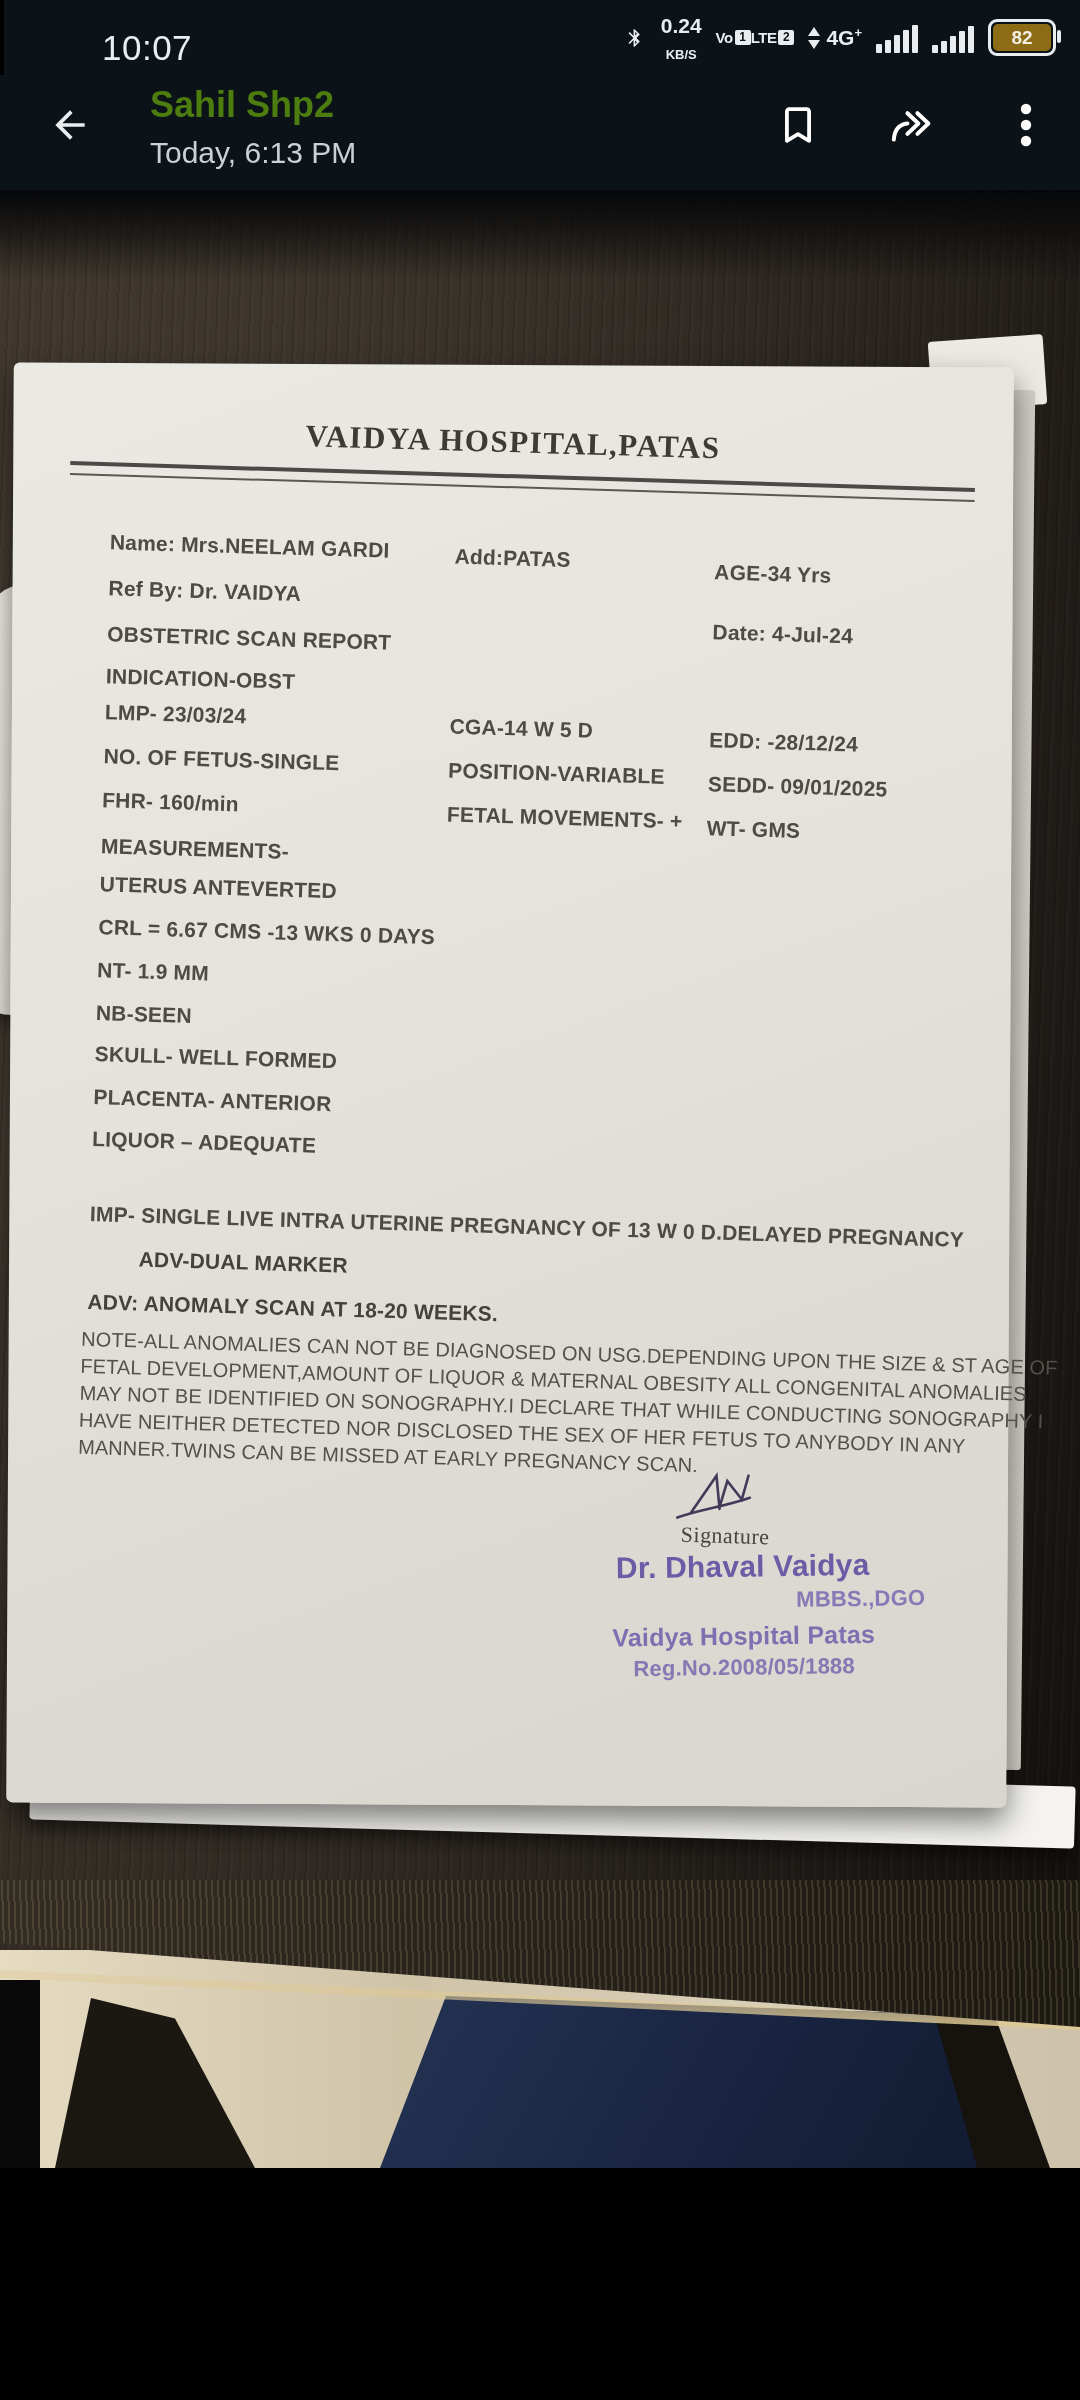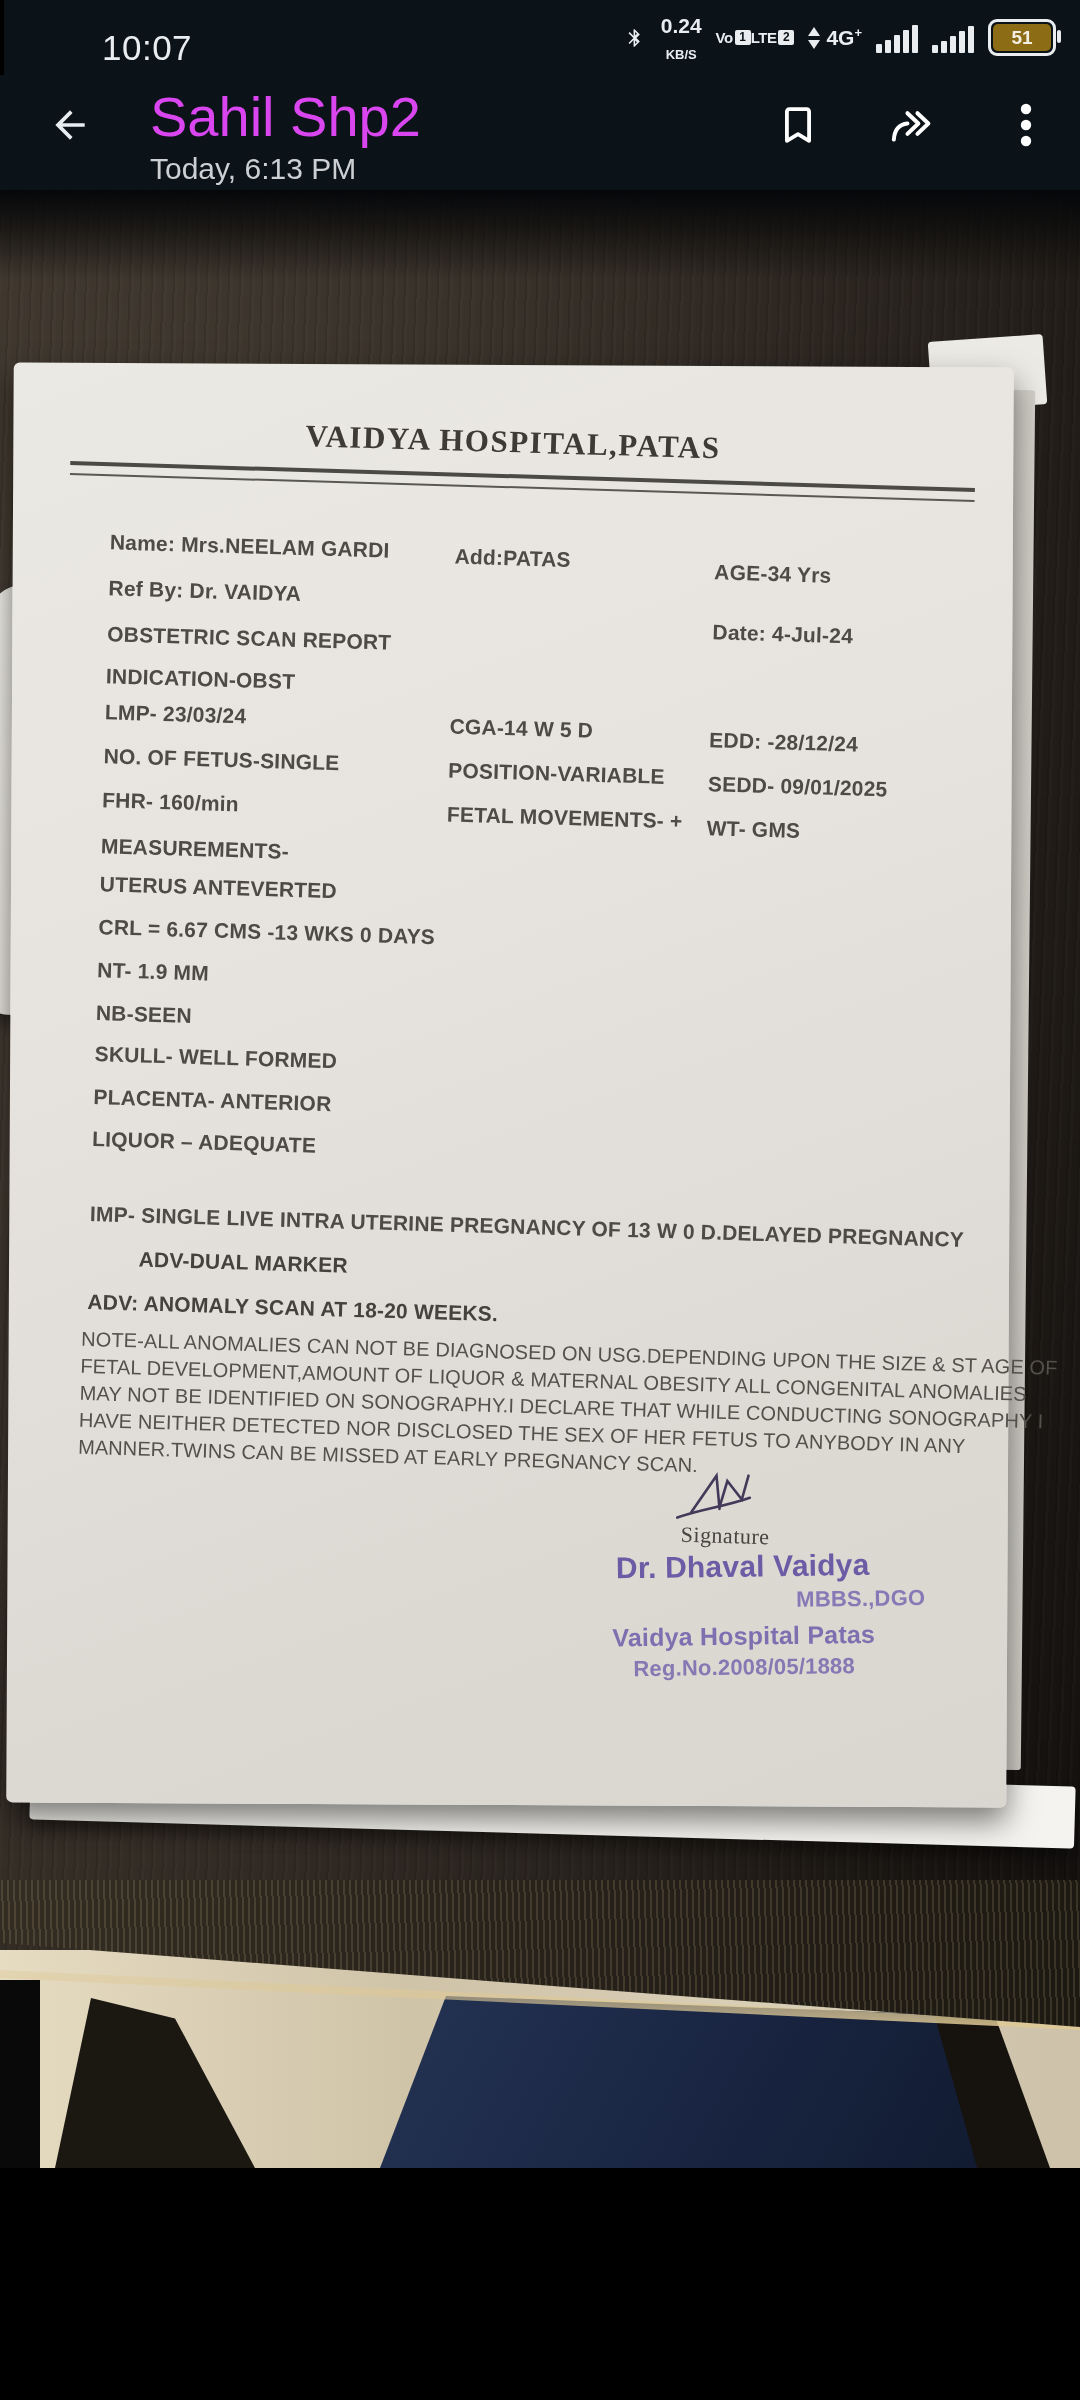--- a/index.html
+++ b/index.html
@@ -28,22 +28,22 @@
   .battery{position:relative;width:62px;height:31px;border:3px solid #e9edf0;border-radius:9px;
            display:flex;align-items:center;justify-content:center;}
   .battery .fill{position:absolute;inset:2px;background:#8c6d15;border-radius:5px;}
   .battery .pct{position:relative;color:#f3efe4;font-size:19px;font-weight:700;}
   .battery .nub{position:absolute;right:-8px;top:8px;width:4px;height:13px;background:#e9edf0;border-radius:2px;}
 
   
   .app-bar{position:absolute;left:0;top:75px;width:1080px;height:115px;background:#0b1218;}
   .back-btn{position:absolute;left:42px;top:22px;width:56px;height:56px;display:flex;align-items:center;justify-content:center;}
   .hdr-text{position:absolute;left:150px;top:8px;}
-  .hdr-title{font-size:56px;color:#d946ef;font-weight:400;line-height:1.2;}
-  .hdr-sub{font-size:30px;color:#ccd0d3;margin-top:2px;}
+  .hdr-title{font-size:36px;color:#4d7c0f;font-weight:700;line-height:1.2;}
+  .hdr-sub{font-size:30px;color:#ccd0d3;margin-top:10px;}
   .hdr-actions{position:absolute;right:30px;top:20px;display:flex;gap:66px;align-items:center;height:60px;}
   .icon-btn{width:48px;height:48px;display:flex;align-items:center;justify-content:center;}
 
   
   .photo{position:absolute;left:0;top:190px;width:1080px;height:1978px;overflow:hidden;
      background:
        radial-gradient(120% 90% at 30% 40%, rgba(255,255,255,.05), rgba(0,0,0,.35)),
        linear-gradient(105deg,#463c31 0%,#3a3128 34%,#2c251e 62%,#1b1612 86%,#141110 100%);}
   .wood-grain{position:absolute;inset:0;
      background:repeating-linear-gradient(92deg, rgba(0,0,0,.10) 0 2px, rgba(255,255,255,.015) 2px 5px, transparent 5px 11px);}
@@ -152,21 +152,21 @@
       </span>
       <span class="bars">
         <i style="height:8px"></i>
           <i style="height:12px"></i>
           <i style="height:17px"></i>
           <i style="height:22px"></i>
           <i style="height:27px"></i>
       </span>
       <span class="battery">
         <span class="fill"></span>
-        <span class="pct">51</span>
+        <span class="pct">82</span>
         <span class="nub"></span>
       </span>
     </div>
   </div>
 
   <div class="app-bar">
     <div class="back-btn">
       <span>
         <svg width="44" height="44" viewBox="0 0 24 24">
             <path fill="#e9edef" d="M20 11H7.83l5.59-5.59L12 4l-8 8 8 8 1.41-1.41L7.83 13H20v-2z"></path>

